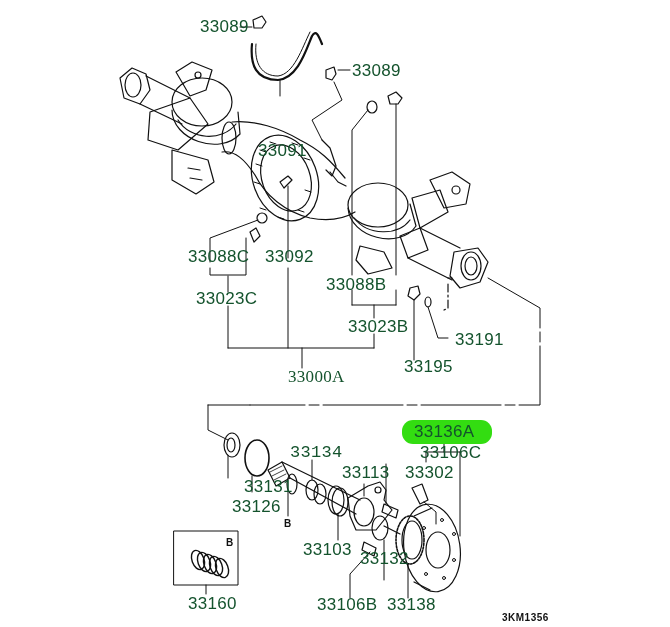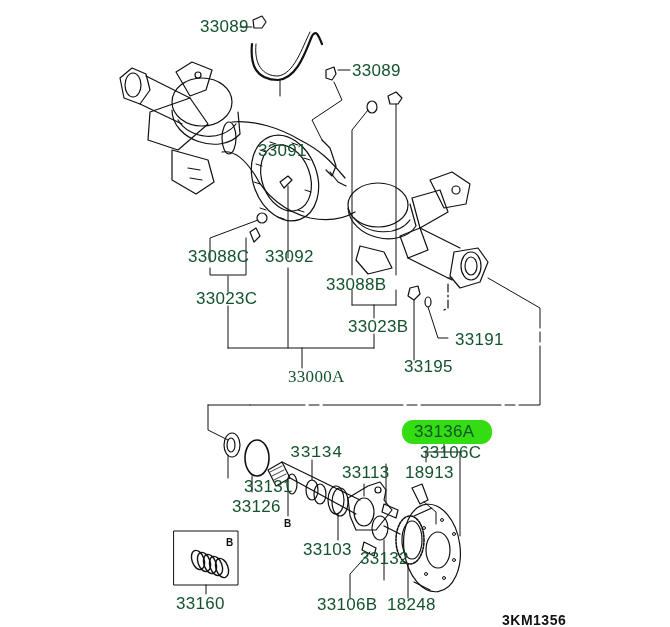--- a/index.html
+++ b/index.html
@@ -1,20 +1,20 @@
 <!DOCTYPE html>
 <html><head>
 <meta charset="utf-8">
 <style>
   html,body{margin:0;padding:0;background:#fff;}
   body{width:670px;height:627px;position:relative;overflow:hidden;font-family:"Liberation Sans",sans-serif;}
   #diagram{position:absolute;left:0;top:0;width:670px;height:627px;}
   .lbl{position:absolute;font-size:17px;color:#14532d;letter-spacing:0.3px;white-space:nowrap;line-height:14px;}
   .lbl-sm{position:absolute;font-size:10px;color:#111;white-space:nowrap;line-height:10px;font-weight:bold;}
-  .lbl-code{position:absolute;font-size:14px;color:#111;font-weight:bold;letter-spacing:0.5px;white-space:nowrap;}
+  .lbl-code{position:absolute;font-size:10px;color:#111;font-weight:bold;letter-spacing:0.5px;white-space:nowrap;}
   .hl{position:absolute;left:402px;top:420px;width:90px;height:24px;background:#33dd11;border-radius:11px;text-decoration:underline;}
   .hl .lbl{position:absolute;left:12px;top:5px;}
   svg line, svg path, svg polyline, svg ellipse, svg circle, svg rect, svg polygon{vector-effect:non-scaling-stroke;}
 </style>
 </head>
 <body>
 
 <svg id="diagram" viewBox="0 0 670 627" width="670" height="627" xmlns="http://www.w3.org/2000/svg" fill="none" stroke="#111" stroke-width="1.2" stroke-linejoin="round" stroke-linecap="round">
 
   <g>
@@ -229,23 +229,23 @@
 <span class="lbl" style="left:374px;top:360px;margin-left:30px;">33195</span>
 <span class="lbl" style="left:288px;top:370px;font-family:Liberation Serif, serif;">33000A</span>
 
 <div class="hl" style="background: rgb(51, 221, 17);">
   <span class="lbl">33136A</span>
 </div>
 
 <span class="lbl" style="left:290px;top:446px;font-family:Liberation Mono, monospace;">33134</span>
 <span class="lbl" style="left:388px;top:446px;margin-left:32px;">33106C</span>
 <span class="lbl" style="left:342px;top:466px;">33113</span>
-<span class="lbl" style="left:405px;top:466px;">18913</span>
+<span class="lbl" style="left:405px;top:466px;">33302</span>
 <span class="lbl" style="left:204px;top:480px;margin-left:40px;">33131</span>
 <span class="lbl" style="left:232px;top:500px;">33126</span>
 <span class="lbl-sm" style="left:284px;top:519px;">B</span>
 <span class="lbl" style="left:303px;top:543px;">33103</span>
 <span class="lbl-sm" style="left:226px;top:538px;">B</span>
 <span class="lbl" style="left:360px;top:552px;">33132</span>
 <span class="lbl" style="left:317px;top:598px;">33106B</span>
-<span class="lbl" style="left:387px;top:598px;">18248</span>
-<span class="lbl" style="left:176px;top:597px;">33160</span>
+<span class="lbl" style="left:387px;top:598px;">33138</span>
+<span class="lbl" style="left:188px;top:597px;">33160</span>
 <span class="lbl-code" style="left:502px;top:612px;">3KM1356</span>
 
 </body></html>

